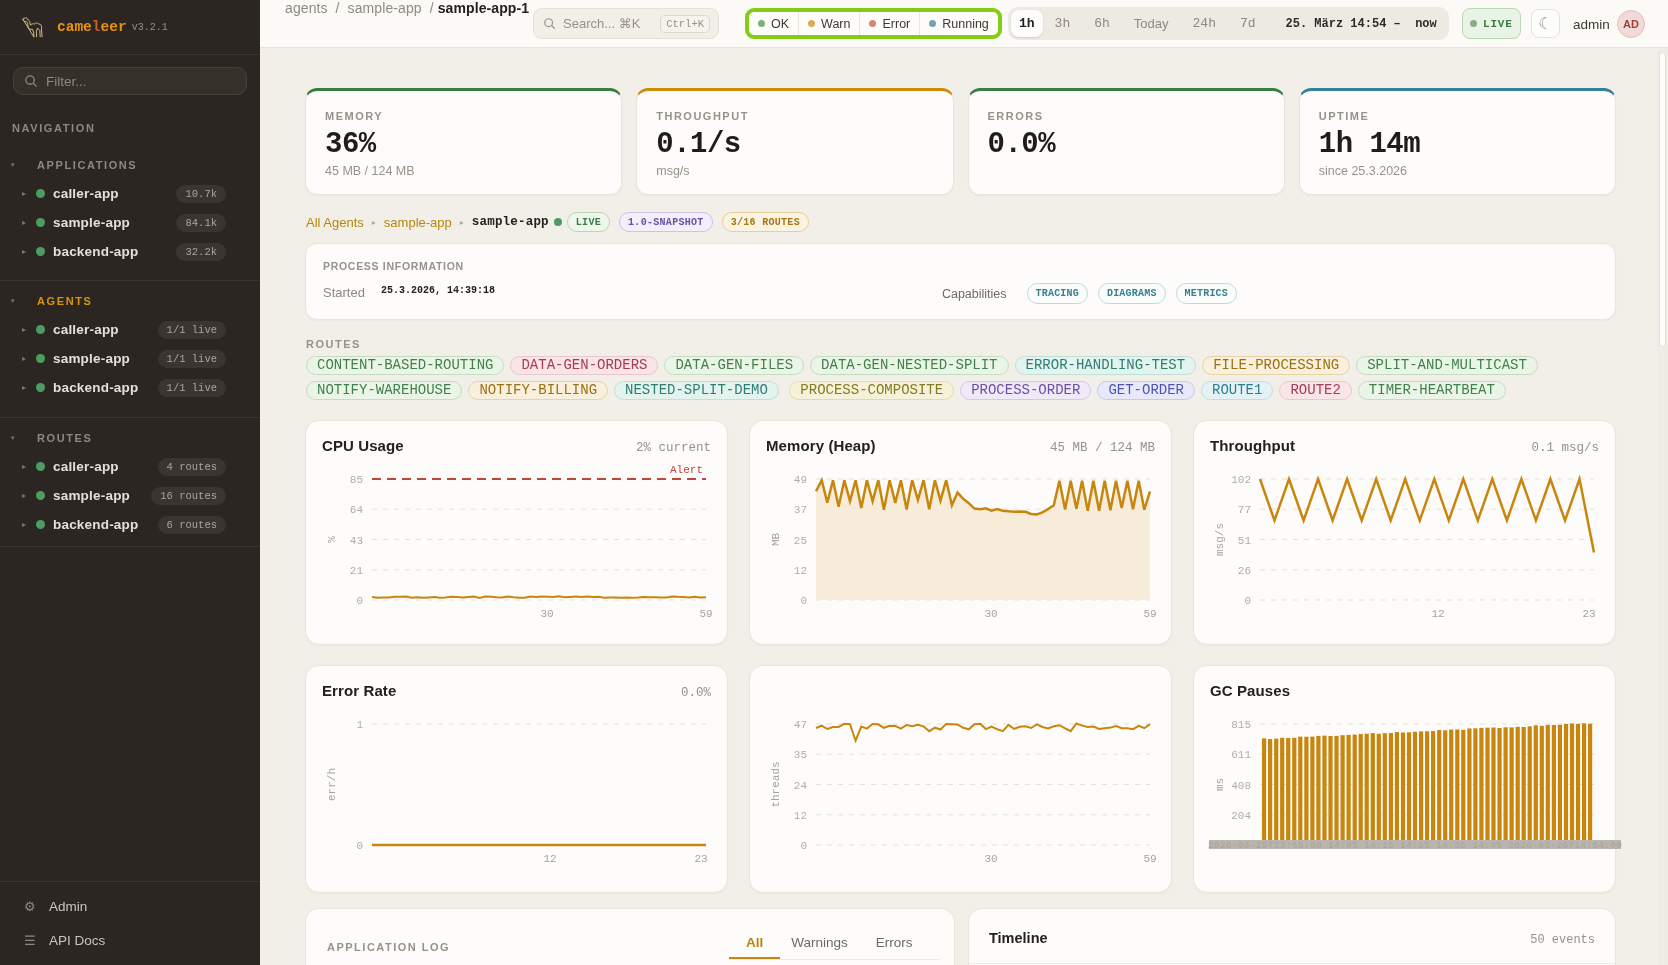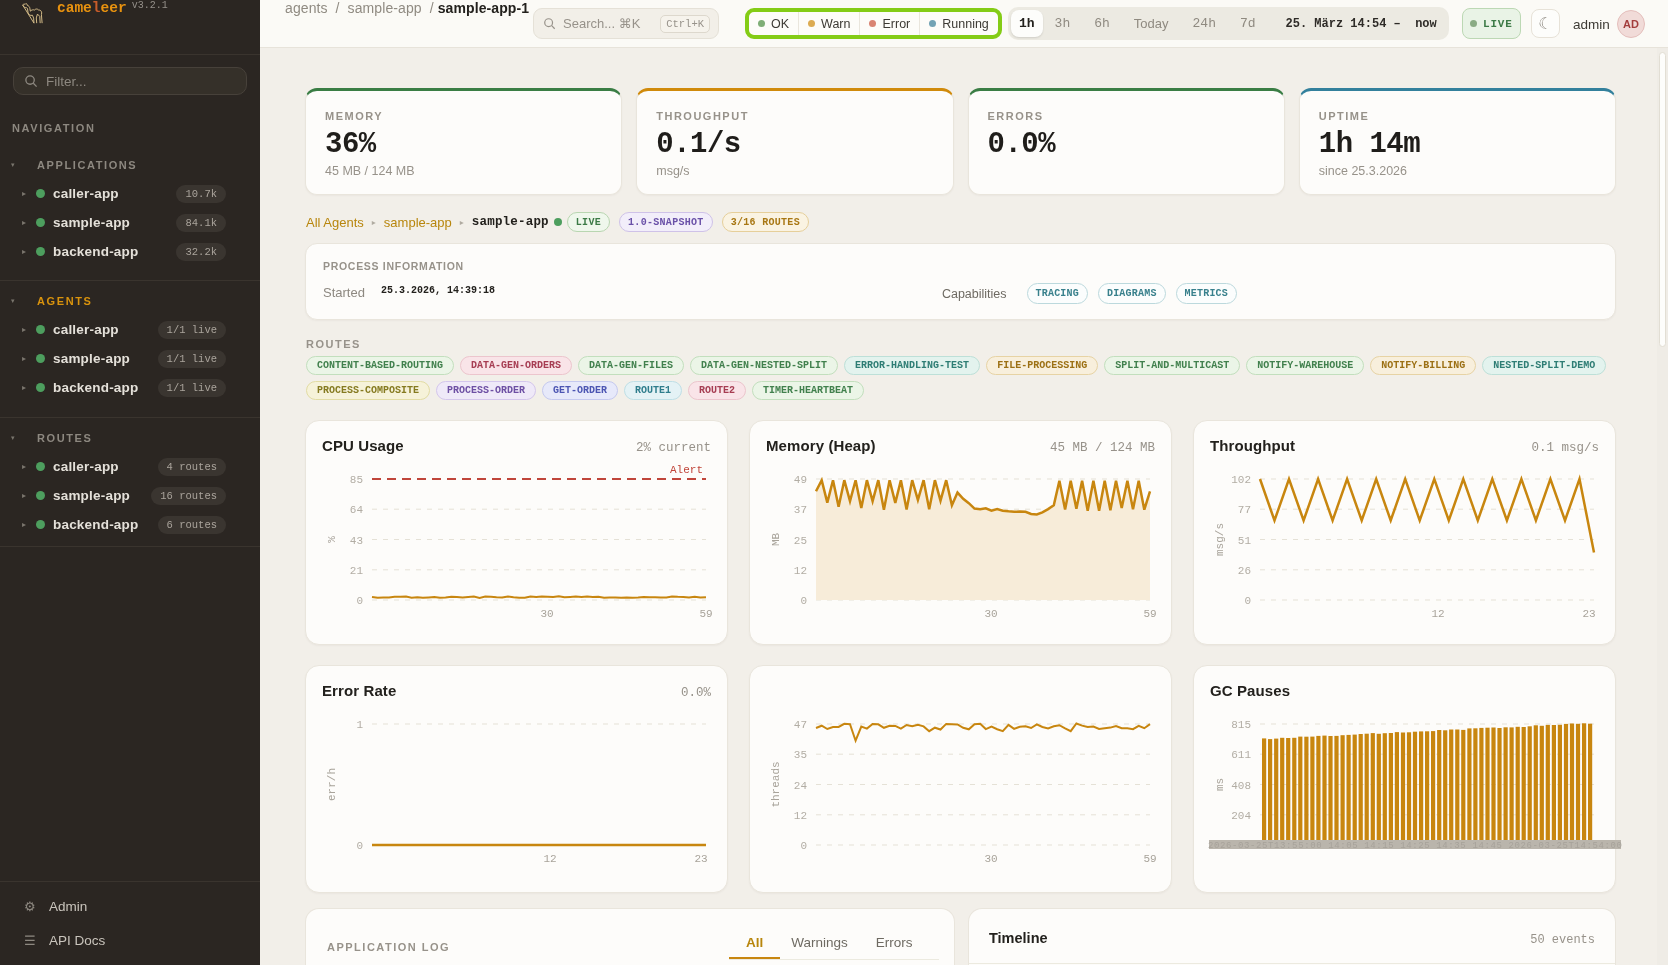--- a/index.html
+++ b/index.html
@@ -1,21 +1,21 @@
 <!DOCTYPE html>
 <html><head>
 <meta charset="utf-8">
 <style>
 * { margin:0; padding:0; box-sizing:border-box; }
 html,body { width:1668px; height:965px; overflow:hidden; }
 body { font-family:"Liberation Sans", sans-serif; background:#f2efe9; color:#23211d; }
 
 
 #sidebar { position:fixed; left:0; top:0; width:260px; height:965px; background:#2b2622; color:#ebe7e0; z-index:5; display:flex; flex-direction:column; }
-#sb-head { height:55px; flex:0 0 auto; display:flex; align-items:flex-start; padding:0 16px; border-bottom:1px solid #3a342e; }
+#sb-head { height:55px; flex:0 0 auto; display:flex; align-items:center; padding:0 16px; border-bottom:1px solid #3a342e; }
 #sb-logo-text { font-family:"Liberation Mono", monospace; font-weight:bold; font-size:14.5px; color:#e8920f; margin-left:10px; }
 #sb-ver { font-family:"Liberation Mono", monospace; font-size:10px; color:#95908a; margin-left:5px; }
 #sb-filter { margin:12px 13px 0; height:28px; flex:0 0 auto; background:#353029; border:1px solid #47413a; border-radius:10px; display:flex; align-items:center; padding:0 10px; color:#8d8880; font-size:13.5px; }
 #sb-filter svg { margin-right:8px; }
 .sb-section-head { display:flex; align-items:center; padding:0 16px 0 11px; height:28px; margin-top:6px; }
 .sb-caret { color:#7a756d; font-size:7px; width:14px; }
 .sb-sec-title { font-size:11px; font-weight:bold; letter-spacing:1.6px; color:#8d8880; margin-left:12px; }
 .sb-sec-title.amber { color:#d9930d; }
 .sb-nav-title { font-size:11px; font-weight:bold; letter-spacing:1.6px; color:#8d8880; padding:38px 16px 0 12px; position:relative; top:-11px; }
 .sb-item { display:flex; align-items:center; height:29px; padding:0 34px 0 22px; font-size:13.5px; color:#e4e0d9; flex:0 0 auto; }
@@ -81,21 +81,21 @@
 #proc .k { font-size:13px; color:#8d8880; margin-right:16px; }
 #proc .v { font-family:"Liberation Mono", monospace; font-size:10px; font-weight:bold; color:#23211d; }
 #caps { position:absolute; right:378px; top:39px; display:flex; align-items:center; white-space:nowrap; }
 #caps .k { font-size:12.5px; color:#6e6a62; margin-right:20px; }
 .cap { font-family:"Liberation Mono", monospace; font-size:10px; font-weight:bold; color:#38808c; border:1px solid #bcd9dd; background:#fbfdfd; border-radius:999px; padding:4px 8px; margin-right:10px; letter-spacing:0.2px; }
 .cap:last-child { margin-right:0; }
 
 
 #routes-lbl { font-size:11px; font-weight:bold; letter-spacing:1.5px; color:#97928a; margin:18px 0 6px 1px; }
 #rpills { margin-left:1px; line-height:0; }
-.rp { display:inline-block; vertical-align:top; font-family:"Liberation Mono", monospace; font-size:10px; font-weight:bold; line-height:11px; border-radius:999px; border:1px solid; padding:3px 10px; margin:0 6px 6px 0; }
+.rp { display:inline-block; vertical-align:top; font-family:"Liberation Mono", monospace; font-size:14px; font-weight:normal; line-height:11px; border-radius:999px; border:1px solid; padding:3px 10px; margin:0 6px 6px 0; }
 .c-green { color:#41804d; border-color:#c2dfbd; background:#ebf5e7; }
 .c-pink { color:#a63d52; border-color:#ecc5cd; background:#f9e4e8; }
 .c-teal { color:#2e7d74; border-color:#bde0d8; background:#e3f3ee; }
 .c-amber { color:#9c7014; border-color:#e7d3a4; background:#f8efdc; }
 .c-yellow { color:#857a20; border-color:#e2dca3; background:#f6f2d9; }
 .c-purple { color:#6d4fa3; border-color:#d4c6ec; background:#efe9f8; }
 .c-indigo { color:#4c55b2; border-color:#c5c9ef; background:#e7e9fa; }
 .c-cyan { color:#2e7d8c; border-color:#bfdfe6; background:#e4f2f5; }
 
 

